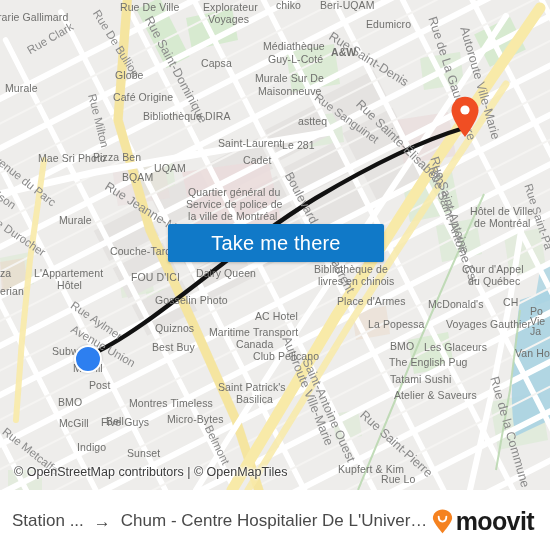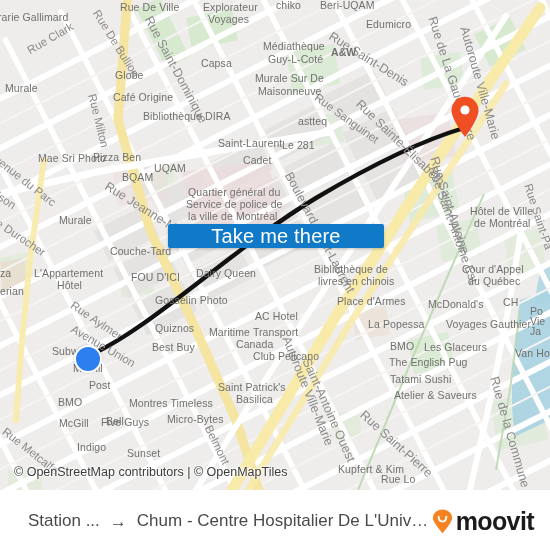--- a/index.html
+++ b/index.html
@@ -43,21 +43,21 @@
   
   #origin-marker{
     position:absolute;left:74px;top:345px;width:24px;height:24px;
     border-radius:50%;background:#2d7ff0;border:2px solid #ffffff;
     box-shadow:0 0 2px rgba(0,0,0,.25);
   }
   #dest-marker{position:absolute;left:450px;top:96px;width:30px;height:42px;}
 
   
   #take-me-there{
-    position:absolute;left:168px;top:224px;width:216px;height:24px;
+    position:absolute;left:168px;top:224px;width:216px;height:38px;
     background:#1079c8;color:#ffffff;border:0;border-radius:2px;
     font-size:20px;font-family:"Liberation Sans", sans-serif;
     letter-spacing:.2px;cursor:pointer;
     box-shadow:0 1px 3px rgba(0,0,0,.22);
   }
 
   
   #attribution{
     position:absolute;left:14px;top:465px;
     font-size:12.5px;color:#3c3c3c;
@@ -67,21 +67,21 @@
   }
 
   
   #footer{
     position:absolute;left:0;top:490px;width:550px;height:60px;
     background:#ffffff;display:flex;align-items:center;
     border-top:1px solid #ffffff;
   }
   #trip-summary{
     display:flex;align-items:center;gap:10px;
-    padding-left:28px;flex:1;min-width:0;
+    padding-left:12px;flex:1;min-width:0;
   }
   #origin-name{font-size:17px;color:#4a4a4a;white-space:nowrap;}
   #arrow-icon{font-size:17px;color:#4a4a4a;line-height:1;}
   #dest-name{
     font-size:17px;color:#4a4a4a;white-space:nowrap;
     overflow:hidden;text-overflow:ellipsis;
   }
   #moovit-logo{display:flex;align-items:center;gap:3px;padding-right:16px;}
   #moovit-wordmark{
     font-size:25px;font-weight:bold;color:#1b1b1b;letter-spacing:-.6px;

